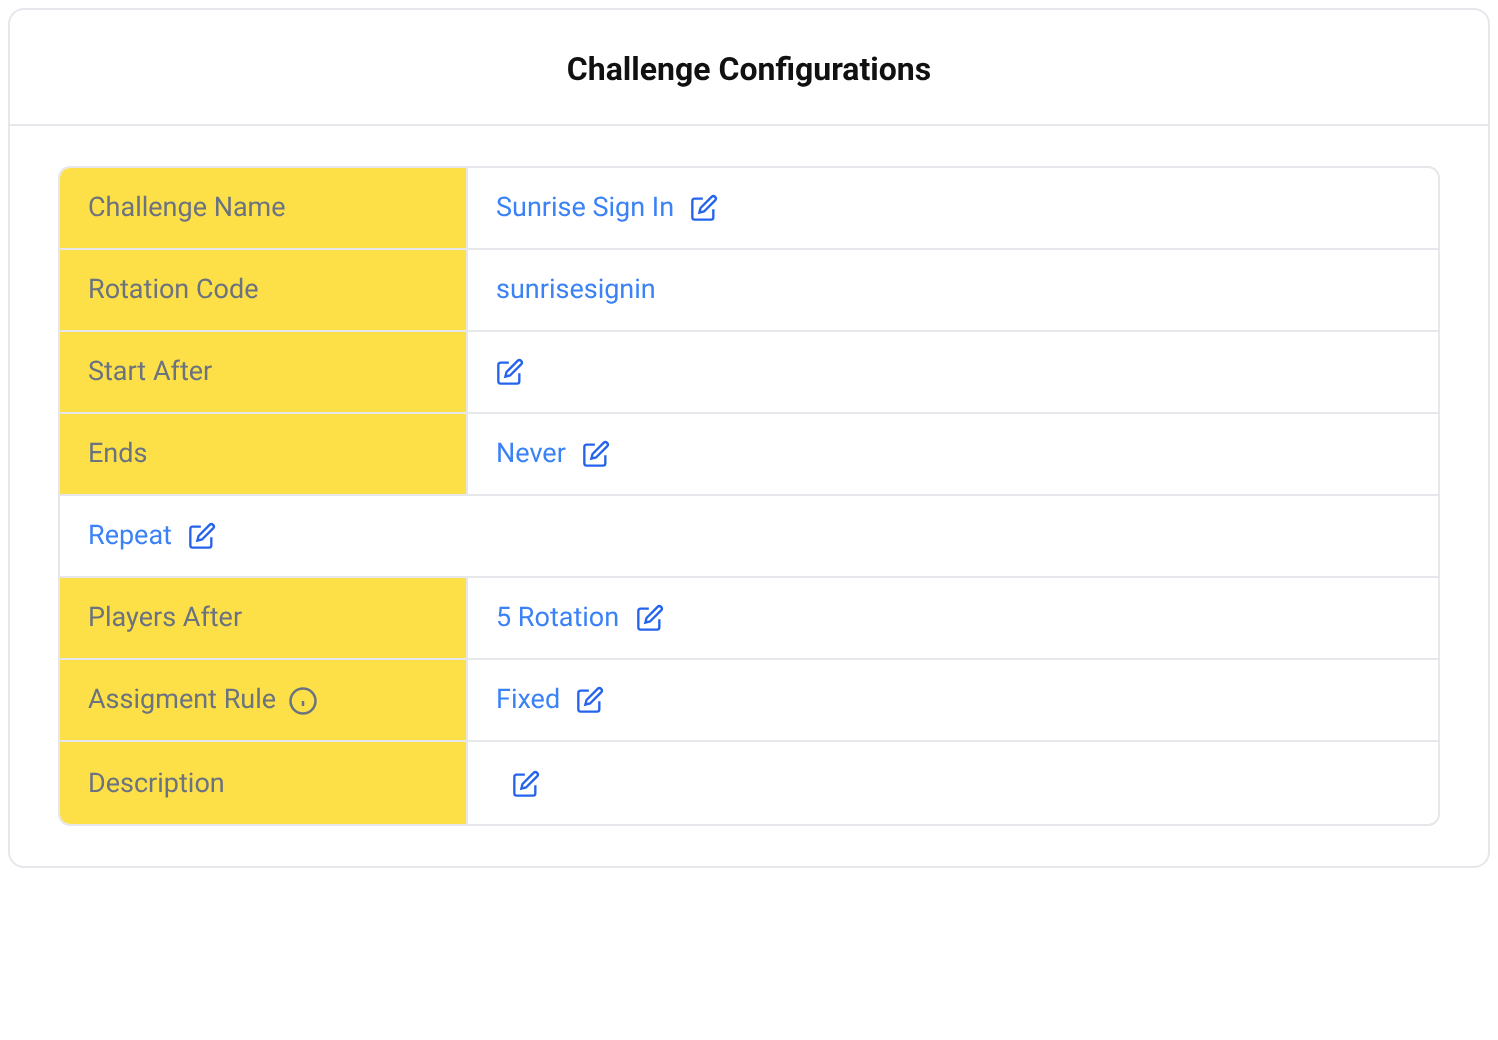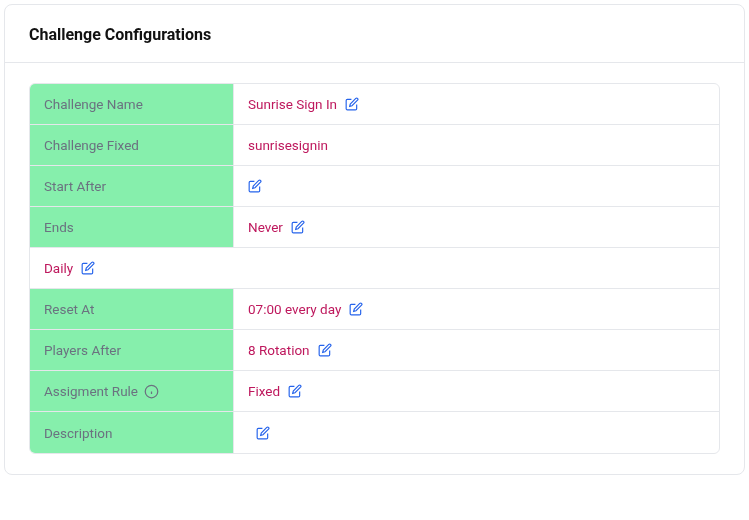--- a/index.html
+++ b/index.html
@@ -17,20 +17,21 @@
     }
     .card {
       border: 1px solid #e5e7eb;
       border-radius: 8px;
       margin: 4px;
       overflow: hidden;
     }
     .card-header {
       padding: 20px 24px 18px 24px;
       border-bottom: 1px solid #e5e7eb;
+      text-align: center;
     }
     .card-title {
       font-size: 16px;
       font-weight: 700;
       color: #111;
     }
     .card-body {
       padding: 20px 24px;
     }
     .config-table {
@@ -42,36 +43,36 @@
       display: flex;
       border-bottom: 1px solid #e5e7eb;
       min-height: 41px;
     }
     .config-row:last-child {
       border-bottom: none;
     }
     .config-label {
       width: 204px;
       flex-shrink: 0;
-      background: #86efac;
+      background: #fde047;
       padding: 11px 14px;
       color: #6b7280;
       font-size: 13.5px;
       border-right: 1px solid #e5e7eb;
       display: flex;
       align-items: center;
       gap: 6px;
     }
     .config-value {
       flex: 1;
       padding: 11px 14px;
       display: flex;
       align-items: center;
       gap: 8px;
-      color: #be185d;
+      color: #3b82f6;
       font-size: 13.5px;
     }
     .edit-btn {
       display: inline-flex;
       align-items: center;
       justify-content: center;
       cursor: pointer;
       padding: 0;
       background: none;
       border: none;
@@ -114,21 +115,21 @@
                   <path d="M11 4H4a2 2 0 0 0-2 2v14a2 2 0 0 0 2 2h14a2 2 0 0 0 2-2v-7"></path>
                   <path d="M18.5 2.5a2.121 2.121 0 0 1 3 3L12 15l-4 1 1-4 9.5-9.5z"></path>
                 </svg>
             </span>
           </button>
         </div>
       </div>
 
       <div class="config-row">
         <div class="config-label">
-          <span>Challenge Fixed</span>
+          <span>Rotation Code</span>
         </div>
         <div class="config-value">
           <span>sunrisesignin</span>
         </div>
       </div>
 
       <div class="config-row">
         <div class="config-label">
           <span>Start After</span>
         </div>
@@ -156,55 +157,39 @@
                   <path d="M11 4H4a2 2 0 0 0-2 2v14a2 2 0 0 0 2 2h14a2 2 0 0 0 2-2v-7"></path>
                   <path d="M18.5 2.5a2.121 2.121 0 0 1 3 3L12 15l-4 1 1-4 9.5-9.5z"></path>
                 </svg>
             </span>
           </button>
         </div>
       </div>
 
       <div class="config-row">
         <div class="config-value">
-          <span>Daily</span>
-          <button class="edit-btn">
-            <span class="edit-icon">
-              <svg viewBox="0 0 24 24" fill="none" stroke="#2563eb" stroke-width="2">
-                  <path d="M11 4H4a2 2 0 0 0-2 2v14a2 2 0 0 0 2 2h14a2 2 0 0 0 2-2v-7"></path>
-                  <path d="M18.5 2.5a2.121 2.121 0 0 1 3 3L12 15l-4 1 1-4 9.5-9.5z"></path>
-                </svg>
-            </span>
-          </button>
-        </div>
-      </div>
-
-      <div class="config-row">
-        <div class="config-label">
-          <span>Reset At</span>
-        </div>
-        <div class="config-value">
-          <span>07:00 every day</span>
-          <button class="edit-btn">
-            <span class="edit-icon">
-              <svg viewBox="0 0 24 24" fill="none" stroke="#2563eb" stroke-width="2">
-                  <path d="M11 4H4a2 2 0 0 0-2 2v14a2 2 0 0 0 2 2h14a2 2 0 0 0 2-2v-7"></path>
-                  <path d="M18.5 2.5a2.121 2.121 0 0 1 3 3L12 15l-4 1 1-4 9.5-9.5z"></path>
-                </svg>
-            </span>
-          </button>
-        </div>
-      </div>
+          <span>Repeat</span>
+          <button class="edit-btn">
+            <span class="edit-icon">
+              <svg viewBox="0 0 24 24" fill="none" stroke="#2563eb" stroke-width="2">
+                  <path d="M11 4H4a2 2 0 0 0-2 2v14a2 2 0 0 0 2 2h14a2 2 0 0 0 2-2v-7"></path>
+                  <path d="M18.5 2.5a2.121 2.121 0 0 1 3 3L12 15l-4 1 1-4 9.5-9.5z"></path>
+                </svg>
+            </span>
+          </button>
+        </div>
+      </div>
+
 
       <div class="config-row">
         <div class="config-label">
           <span>Players After</span>
         </div>
         <div class="config-value">
-          <span>8 Rotation</span>
+          <span>5 Rotation</span>
           <button class="edit-btn">
             <span class="edit-icon">
               <svg viewBox="0 0 24 24" fill="none" stroke="#2563eb" stroke-width="2">
                   <path d="M11 4H4a2 2 0 0 0-2 2v14a2 2 0 0 0 2 2h14a2 2 0 0 0 2-2v-7"></path>
                   <path d="M18.5 2.5a2.121 2.121 0 0 1 3 3L12 15l-4 1 1-4 9.5-9.5z"></path>
                 </svg>
             </span>
           </button>
         </div>
       </div>

